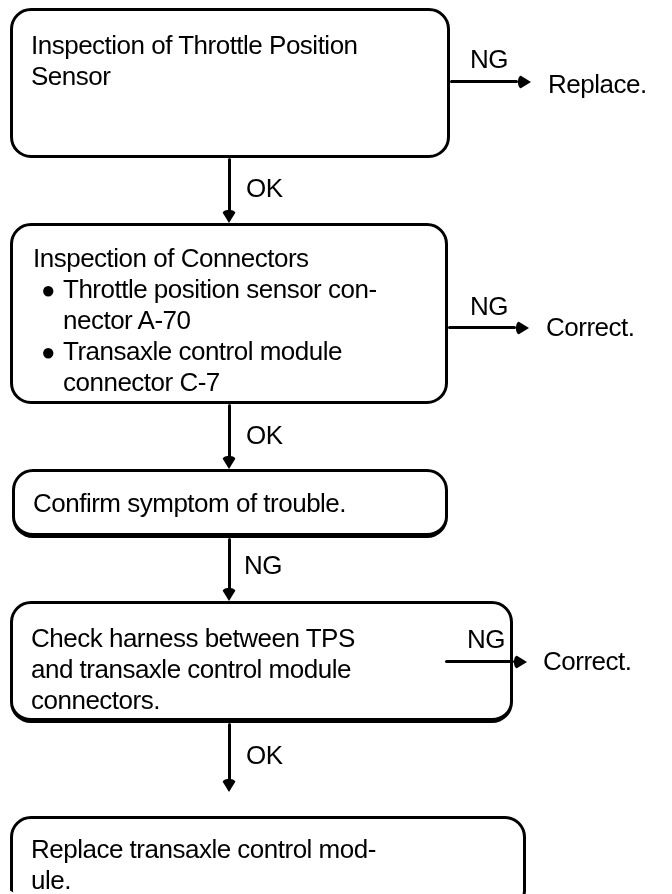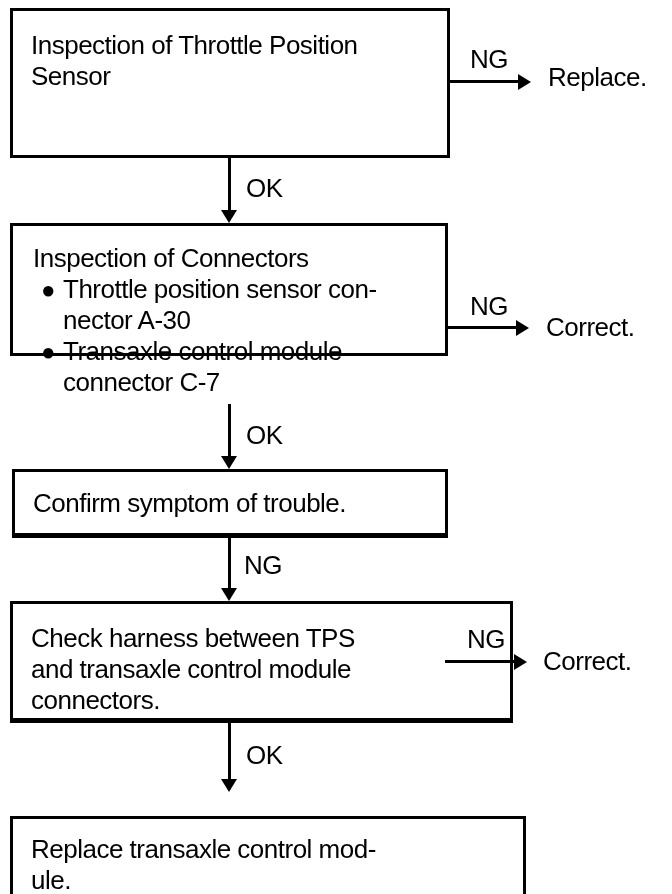--- a/index.html
+++ b/index.html
@@ -1,35 +1,35 @@
 <!DOCTYPE html>
 <html><head>
 <meta charset="utf-8">
 <style>
-  * { margin: 0; padding: 0; box-sizing: border-box; }
+  * { margin: 0; padding: 0; box-sizing: border-box; border-radius: 21px; }
   html, body { background: #ffffff; }
   body { font-family: "Liberation Sans", sans-serif; color: #000; }
   .canvas {
     position: relative;
     width: 672px;
     height: 894px;
     background: #ffffff;
     overflow: hidden;
   }
   .box {
     position: absolute;
     border: 3px solid #000;
     background: #fff;
     font-size: 26px;
     line-height: 31px;
     letter-spacing: -0.5px;
   }
   .box .txt { white-space: pre-line; }
   .box1 { left: 10px;  top: 8px;   width: 440px; height: 150px; padding: 19px 14px 0 18px; }
-  .box2 { left: 10px;  top: 223px; width: 438px; height: 133px; padding: 17px 18px 0 20px; }
+  .box2 { left: 10px;  top: 223px; width: 438px; height: 181px; padding: 17px 18px 0 20px; }
   .box3 { left: 12px;  top: 469px; width: 436px; height: 69px;  padding: 16px 18px 0 18px; border-bottom-width: 5px; }
   .box4 { left: 10px;  top: 601px; width: 503px; height: 122px; padding: 19px 8px 0 18px; border-bottom-width: 5px; }
   .box5 { left: 10px;  top: 792px; width: 516px; height: 95px;  padding: 15px 8px 0 18px; margin-top: 24px; }
   .bullet-row { display: flex; align-items: flex-start; }
   .bullet-dot {
     width: 30px; flex: 0 0 30px;
     text-align: center;
     font-size: 24px; line-height: 31px;
   }
   .bullet-text { flex: 1; white-space: pre-line; }
@@ -60,32 +60,32 @@
 <div class="canvas">
 
   <div class="box box1">
     <div class="txt">Inspection of Throttle Position
 Sensor</div>
   </div>
 
   <div class="lbl" style="left:470px; top:44px;">NG</div>
   <div class="hline" style="left:450px; top:80px; width:68px;"></div>
   <div class="harrow" style="left:518px; top:74px;"></div>
-  <div class="lbl" style="left:548px; top:62px;">Replace.</div>
+  <div class="lbl" style="left:548px; top:69px;">Replace.</div>
 
   <div class="vline" style="left:228px; top:158px; height:54px;"></div>
   <div class="varrow" style="left:221px; top:210px;"></div>
   <div class="lbl" style="left:246px; top:173px;">OK</div>
 
   <div class="box box2">
     <div class="txt">Inspection of Connectors</div>
     <div class="bullet-row">
       <span class="bullet-dot">●</span>
       <span class="bullet-text">Throttle position sensor con-
-nector A-30</span>
+nector A-70</span>
     </div>
     <div class="bullet-row">
       <span class="bullet-dot">●</span>
       <span class="bullet-text">Transaxle control module
 connector C-7</span>
     </div>
   </div>
 
   <div class="lbl" style="left:470px; top:291px;">NG</div>
   <div class="hline" style="left:448px; top:326px; width:68px;"></div>

